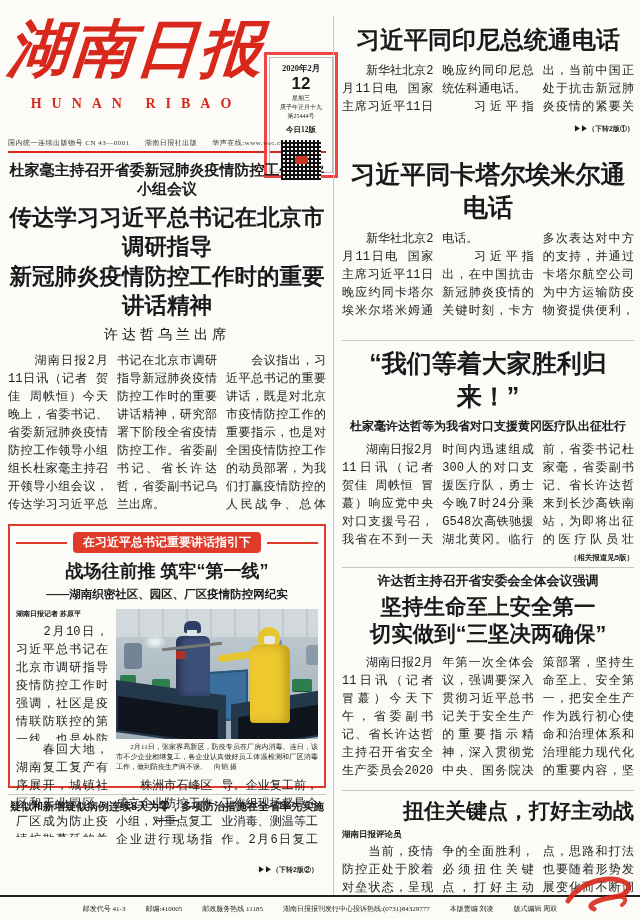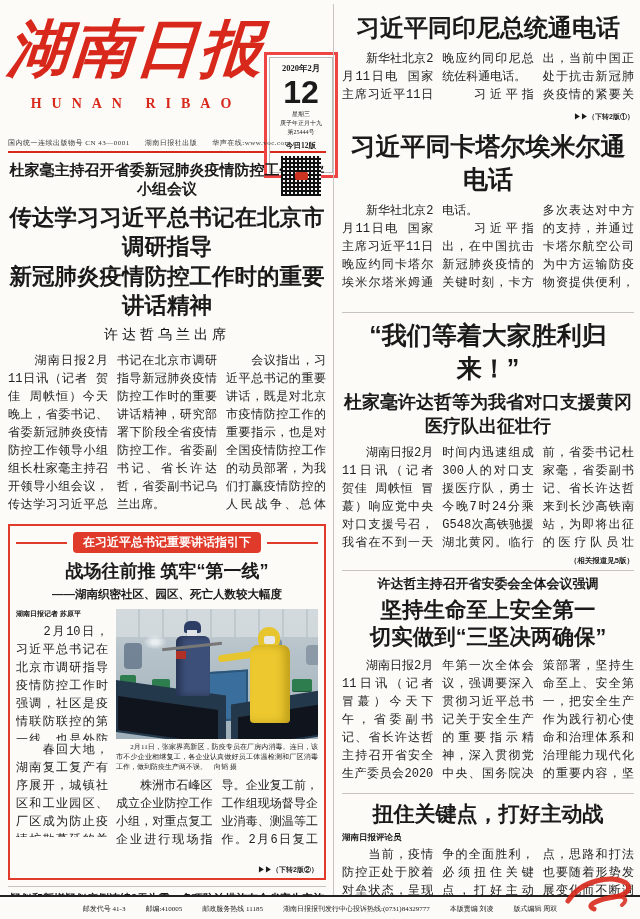--- a/index.html
+++ b/index.html
@@ -4,69 +4,69 @@
 <style>
   * { margin:0; padding:0; box-sizing:border-box; }
   html,body { background:#888; }
   .page {
     position:relative; width:640px; height:919px; margin:0 auto;
     background:#fcfbf8; color:#1a1a1a; overflow:hidden;
     font-family:"Liberation Serif","DejaVu Serif",serif;
   }
   
   .col-left { position:absolute; left:0; top:0; width:332px; height:893px; padding:4px 6px 0 8px; }
-  .col-right { position:absolute; left:333px; top:4px; width:307px; height:893px; padding:2px 6px 0 8px; border-left:1px solid #c8c5c0; }
+  .col-right { position:absolute; left:333px; top:16px; width:307px; height:893px; padding:2px 6px 0 8px; border-left:1px solid #c8c5c0; }
 
   
   .masthead-row { display:flex; height:128px; }
   .logo-block { flex:1; position:relative; }
   .logo {
     font-family:"DejaVu Serif",serif; font-weight:bold; font-style:italic;
     color:#d8281b; font-size:62px; letter-spacing:2px; line-height:1.45;
     transform:skewX(-4deg); white-space:nowrap;
   }
   .latin { color:#d8281b; font-weight:bold; font-size:14px; letter-spacing:10px; text-align:center; margin-top:2px; font-family:"Liberation Serif",serif; }
   .publine { font-size:7px; color:#333; margin-top:6px; letter-spacing:.5px; }
   .red-rule { height:2px; background:#d8281b; margin-top:3px; }
 
   .datebox {
     width:74px; height:126px; border:3px solid #ef4444; box-shadow:inset 0 0 0 2px #fff, inset 0 0 0 3px #bbb;
     padding:8px 4px 4px; text-align:center; font-family:"Liberation Serif",serif; flex:none;margin-top:48px;
   }
   .db-month { font-size:8.5px; font-weight:bold; }
-  .db-day { font-size:32px; font-weight:bold; line-height:1.1; font-family:"Liberation Sans",sans-serif; }
+  .db-day { font-size:17px; font-weight:bold; line-height:1.1; font-family:"Liberation Sans",sans-serif; }
   .db-small { font-size:6px; line-height:1.5; color:#222; }
   .db-pages { font-size:7.5px; font-weight:bold; margin-top:4px; }
   .qr { width:40px; height:40px; margin:5px auto 0; position:relative; background:
       repeating-linear-gradient(0deg,#111 0 2px,transparent 2px 4px),
       repeating-linear-gradient(90deg,#111 0 2px,#f5f5f5 2px 4px); }
   .qr::after { content:""; position:absolute; left:14px; top:16px; width:13px; height:8px; background:#c32; border-radius:2px; }
 
   
   .kicker { font-family:"Liberation Sans",sans-serif; font-weight:700; text-align:center; }
   .headline { font-family:"Liberation Sans",sans-serif; font-weight:900; text-align:center; letter-spacing:0; }
-  .headline-serif { font-family:"Liberation Serif",serif; font-weight:900; text-align:center; }
+  .headline-serif { font-family:"Liberation Serif",serif; font-weight:900; text-align:right; }
   .subhead { text-align:center; }
   .body-text {
     font-size:12px; line-height:1.5; text-align:justify; white-space:pre-line;
     overflow:hidden; color:#222;font-family:Liberation Mono, monospace;
   }
   .cols-3 { column-count:3; column-gap:9px; }
   .cols-2 { column-count:2; column-gap:9px; }
   .jump { font-size:7px; font-weight:bold; text-align:right; font-family:"Liberation Sans",sans-serif; }
   .divider { border-top:1px solid #c8c5c0; margin:4px 0; }
 
   
   .lead-kicker { font-size:15px; margin-top:8px; }
   .lead-headline { font-size:22.5px; line-height:1.3; margin-top:4px; }
   .lead-subhead { font-size:14px; letter-spacing:4px; margin:6px 0 8px; color:#111; }
   .lead-body { height:168px; }
 
   
-  .red-box { border:2px solid #e03a2a; margin-top:4px; padding:6px 6px 12px; height:356px; position:relative; }
+  .red-box { border:2px solid #e03a2a; margin-top:4px; padding:6px 6px 12px; height:264px; position:relative; }
   .badge-row { display:flex; align-items:center; gap:6px; }
   .badge-line { flex:1; height:2px; background:#e03a2a; }
   .badge { background:#e03a2a; color:#fff; font-family:"Liberation Sans",sans-serif; font-weight:700; font-size:12px; padding:2px 10px; border-radius:4px; white-space:nowrap; }
   .fl-headline { font-size:18px; margin-top:6px; }
   .fl-subhead { font-size:11.5px; font-family:"Liberation Sans",sans-serif; font-weight:700; margin-top:4px; }
   .fl-content { display:flex; gap:8px; margin-top:7px; }
   .fl-left { width:92px; flex:none; }
   .fl-byline { font-size:7px; font-weight:bold; font-family:"Liberation Sans",sans-serif; margin-bottom:4px; }
   .fl-left .body-text { height:118px; }
   .fl-red-sub { color:#d8281b; font-family:"Liberation Sans",sans-serif; font-weight:700; font-size:9px; line-height:1.4; margin:5px 0 4px; }
@@ -103,24 +103,24 @@
   .caption { font-size:7px; line-height:1.45; margin-top:3px; text-align:justify; white-space:pre-line; }
   .fl-cols { height:88px; margin-top:5px; }
 
   
   .huaihua { margin-top:6px; border-top:1px solid #c8c5c0; padding-top:4px; }
   .hh-kicker { font-size:11px; }
 
   
   .st-a-headline { font-size:24px; margin-top:6px; }
   .st-a-body { height:62px; margin-top:6px; }
-  .st-b-headline { font-size:25px; margin-top:8px;text-align:center; }
+  .st-b-headline { font-size:25px; margin-top:24px;text-align:center; }
   .st-b-body { height:106px; margin-top:6px; }
   .quote-headline { font-size:25px; margin-top:6px; }
-  .victory-subhead { font-size:18px; font-family:"Liberation Sans",sans-serif; font-weight:700; margin-top:5px;text-align:center; }
+  .victory-subhead { font-size:12px; font-family:"Liberation Sans",sans-serif; font-weight:700; margin-top:5px;text-align:center; }
   .victory-body { height:112px; margin-top:6px; }
   .related { font-size:7.5px; font-weight:bold; text-align:right; font-family:"Liberation Sans",sans-serif; }
   .safety-kicker { font-size:13px; margin-top:4px; }
   .safety-headline { font-size:21.5px; line-height:1.25; margin-top:4px; }
   .safety-body { height:132px; margin-top:6px; }
   .comm-headline { font-size:21px; margin-top:6px; }
   .comm-byline { font-size:8.5px; font-weight:bold; font-family:"Liberation Sans",sans-serif; margin:4px 0 2px; }
   .comm-body { height:142px; }
 
   
@@ -165,21 +165,21 @@
 　　会议强调，当前正值复工复产高峰期，各级各部门要统筹做好疫情防控和经济社会发展各项工作，在严格落实防控措施的前提下，有序推动企业复工复产。要加强社区、园区、厂区防控，把防控力量向基层一线下沉，确保各项防控措施落实落细。工厂、园区要压实企业主体责任，员工集体宿舍等重点部位防疫措施要到位，确保每个企业、园区、楼宇、村组都有专人负责，要加强防控物资保障，扩大本地产能，广辟筹措渠道，优先保障配给一线医务人员。</div>
     </div>
 
     <div class="red-box">
       <div class="badge-row">
         <div class="badge-line"></div>
         <div class="badge">在习近平总书记重要讲话指引下</div>
         <div class="badge-line"></div>
       </div>
       <div class="headline fl-headline">战场往前推  筑牢“第一线”</div>
-      <div class="subhead fl-subhead">——湖南织密社区、园区、死亡人数较大幅度</div>
+      <div class="subhead fl-subhead">——湖南织密社区、园区、厂区疫情防控网纪实</div>
 
       <div class="fl-content">
         <div class="fl-left">
           <div class="fl-byline">湖南日报记者 苏原平</div>
           <div class="body-text">　　2月10日，习近平总书记在北京市调研指导疫情防控工作时强调，社区是疫情联防联控的第一线，也是外防输入、内防扩散最有效的防线。把社区这道防线守住，就能有效切断疫情扩散蔓延的渠道。
 　　基层社区防控是疫情联防联控的基础环节和前线“战场”。随着这段时间复工复产的到来，园区、厂区、工地等场所人流密集场所成为新的防控重点。湖南坚决落实习近平总书记重要指示精神，按照要求，省疫防控策略部署，进一步深实起来，力量下沉，筑牢防线，织密社区、园区、厂区防控网，着力推进防疫各项工作往实里走、往深里走、往前线走，筑牢疫情防控的第一线。</div>
           <div class="body-text second">　　春回大地，湖南复工复产有序展开，城镇社区和工业园区、厂区成为防止疫情扩散蔓延的关键所在。我省进一步明确各级防控力量下沉社区、园区、厂区要求，构筑联防联控、群防群控的严密防线。
 　　“疫情排查人员多，排查防控力量不足。”株洲市荷塘区积极动员辖区党员干部下沉社区，全区组织开展195名干部编组，组成65个疫情防控工作组，进驻城区65个社区，所有区直干部通过对口联系排查，把防控力量充实到社区一线。</div>
         </div>
         <div class="fl-right">

